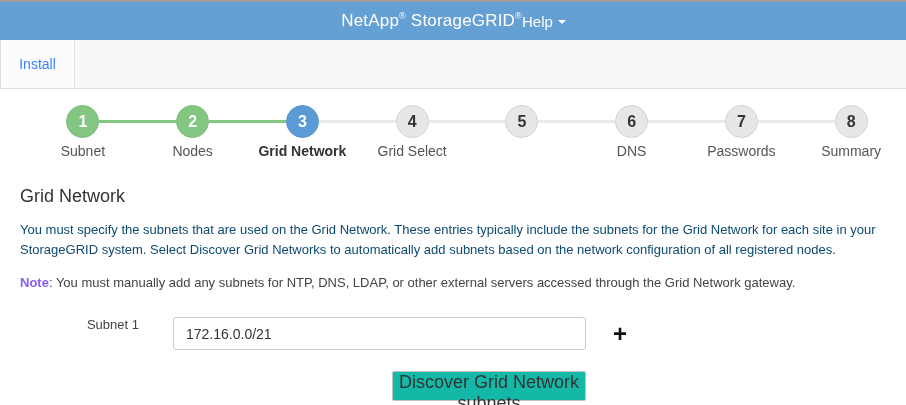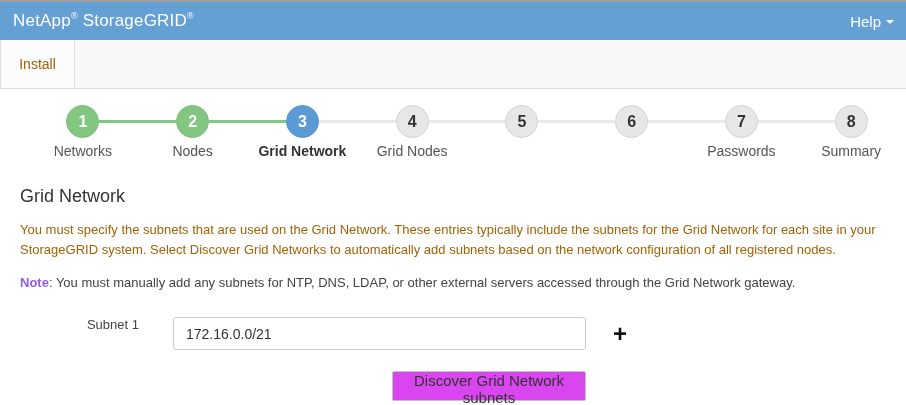--- a/index.html
+++ b/index.html
@@ -13,21 +13,21 @@
 
   
   .top-strip { height: 2px; background: #9f9f9f; }
 
   
   .app-header {
     height: 38px;
     background: #64a0d4;
     display: flex;
     align-items: center;
-    justify-content: space-between;
+    justify-content: center;
     padding: 0 12px 0 13px;
     color: #fff;
   }
   .brand { font-size: 17px; letter-spacing: .2px; }
   .brand sup { font-size: 9px; vertical-align: super; }
   .help {
     font-size: 15px;
     color: #fff;
     cursor: pointer;
     display: flex;
@@ -50,21 +50,21 @@
     border-bottom: 1px solid #e0e0e0;
     display: flex;
   }
   .tab {
     min-width: 75px;
     padding: 0 18px;
     display: flex;
     align-items: center;
     justify-content: center;
     font-size: 14px;
-    color: #a16207;
+    color: #3b82f6;
     background: #fcfcfc;
     border-left: 1px solid #e0e0e0;
     border-right: 1px solid #e0e0e0;
     cursor: pointer;
   }
 
   
   .stepper {
     display: flex;
     padding: 16px 0 0 28px;
@@ -101,21 +101,21 @@
   .page-title {
     margin-top: 27px;
     font-size: 18px;
     font-weight: normal;
     color: #333;
   }
   .desc {
     margin-top: 13px;
     font-size: 13px;
     line-height: 20px;
-    color: #a16207;
+    color: #0c4a6e;
     max-width: 872px;
   }
   .note {
     margin-top: 15px;
     font-size: 13px;
     color: #444;
   }
   .note b { color: #8b5cf6; }
 
   .form-row {
@@ -148,24 +148,24 @@
     font-weight: bold;
     color: #111;
     line-height: 33px;
     cursor: pointer;
     user-select: none;
   }
   .btn-row { margin-top: 21px; padding-left: 372px; }
   .discover-btn {
     width: 194px;
     height: 30px;
-    background: #d946ef;
+    background: #14b8a6;
     border: 1px solid #c3c3c3;
     border-radius: 2px;
-    font-size: 15px;
+    font-size: 18px;
     color: #333;
     font-family: "Liberation Sans", "DejaVu Sans", sans-serif;
     cursor: pointer;
   }
 </style>
 </head>
 <body>
 
 <div class="screen">
 
@@ -184,21 +184,21 @@
   </nav>
 
   <section class="stepper">
 
     <div class="step complete">
       <div class="track">
         <span class="line none"></span>
         <span class="circle">1</span>
         <span class="line green"></span>
       </div>
-      <span class="step-label">Networks</span>
+      <span class="step-label">Subnet</span>
     </div>
 
     <div class="step complete">
       <div class="track">
         <span class="line green"></span>
         <span class="circle">2</span>
         <span class="line green"></span>
       </div>
       <span class="step-label">Nodes</span>
     </div>
@@ -211,37 +211,38 @@
       </div>
       <span class="step-label">Grid Network</span>
     </div>
 
     <div class="step upcoming">
       <div class="track">
         <span class="line"></span>
         <span class="circle">4</span>
         <span class="line"></span>
       </div>
-      <span class="step-label">Grid Nodes</span>
+      <span class="step-label">Grid Select</span>
     </div>
 
     <div class="step upcoming">
       <div class="track">
         <span class="line"></span>
         <span class="circle">5</span>
         <span class="line"></span>
       </div>
     </div>
 
     <div class="step upcoming">
       <div class="track">
         <span class="line"></span>
         <span class="circle">6</span>
         <span class="line"></span>
       </div>
+      <span class="step-label">DNS</span>
     </div>
 
     <div class="step upcoming">
       <div class="track">
         <span class="line"></span>
         <span class="circle">7</span>
         <span class="line"></span>
       </div>
       <span class="step-label">Passwords</span>
     </div>

